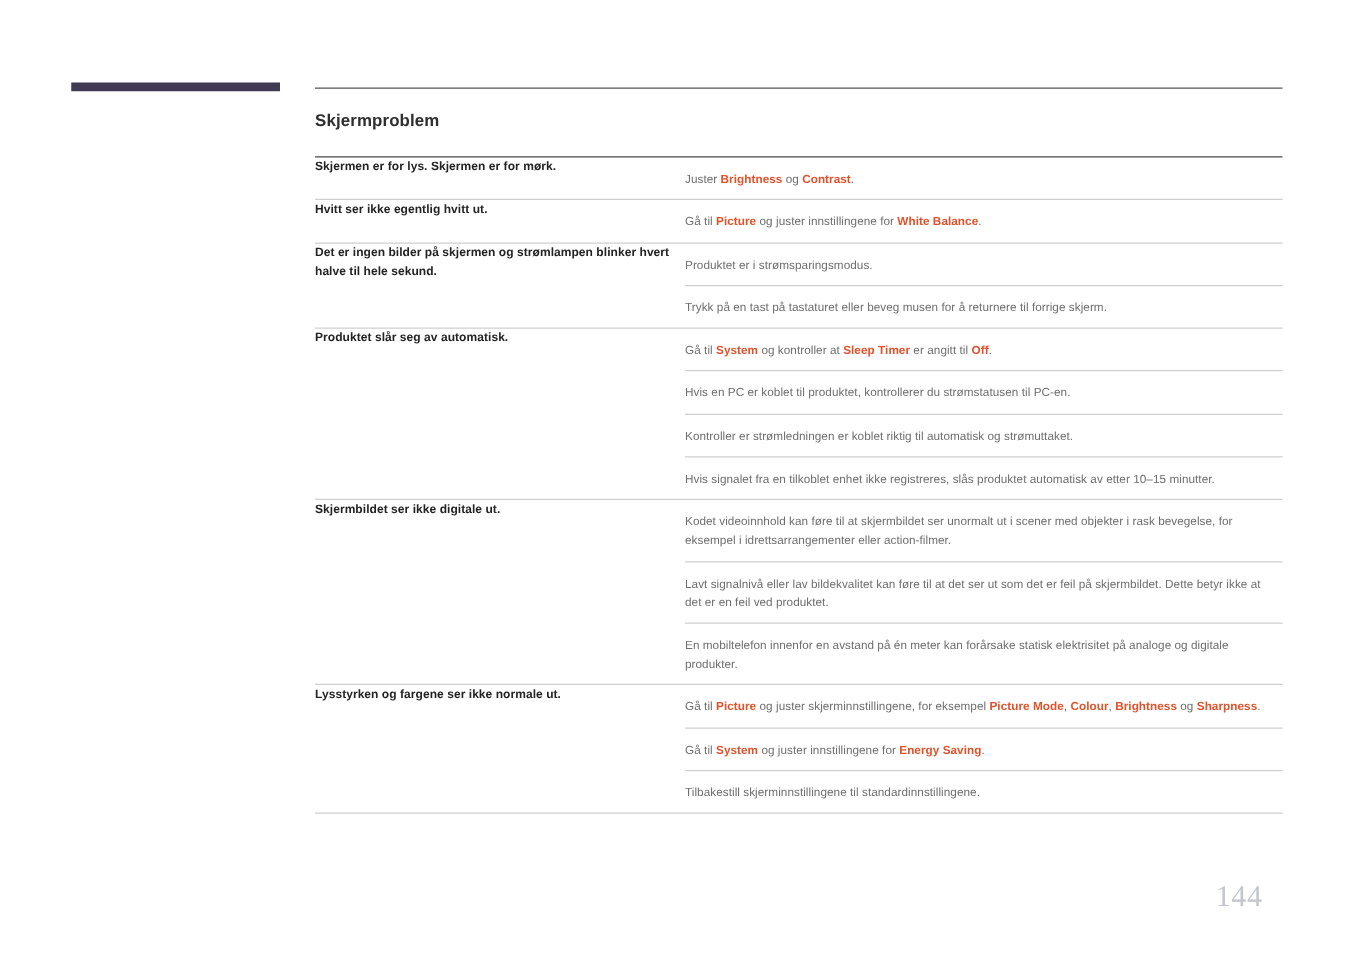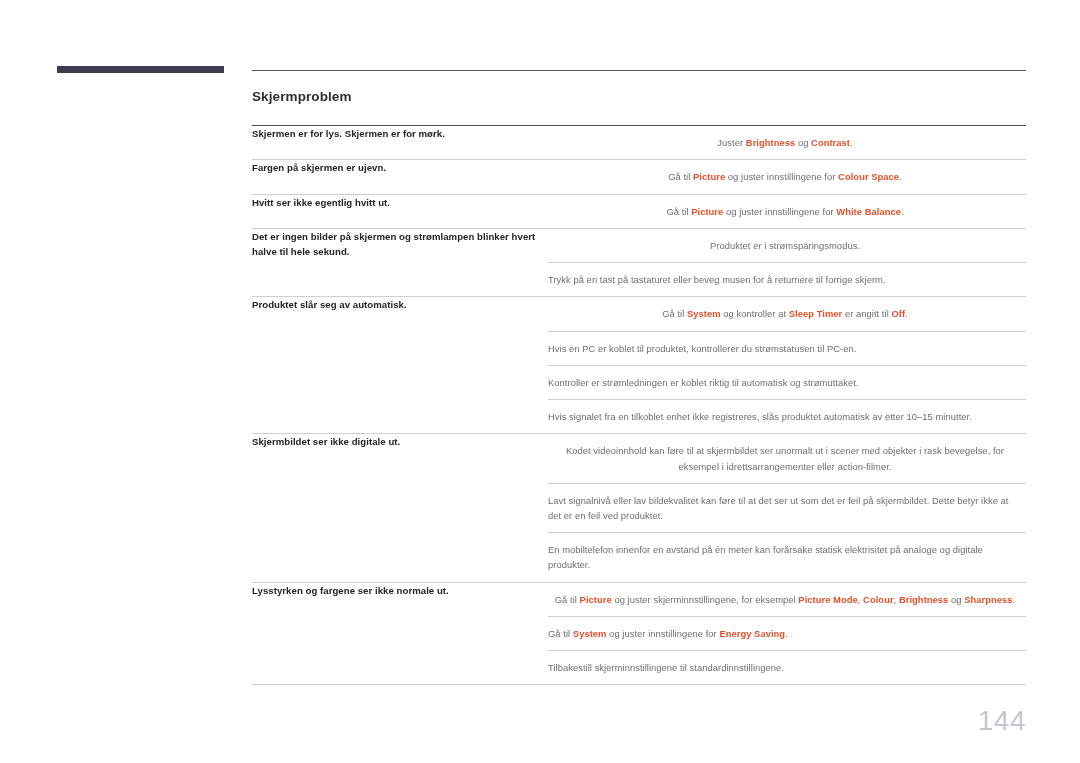--- a/index.html
+++ b/index.html
@@ -101,37 +101,37 @@
   .sol-item {
     font-size: 9.4px;
     color: #6e6e6e;
     line-height: 1.62;
     padding: 9px 4px 9px 0;
     border-top: 1px solid #cfcfcf;
     letter-spacing: 0.005em;
   }
   .sol-item:first-child {
     border-top: none;
-    text-align: center;
   }
 
   .hl {
     color: #e2522a;
     font-weight: bold;
   }
 
   
   .page-number {
     position: absolute;
-    right: 54px;
+    right: 70px;
     top: 705px;
-    font-size: 28px;
+    font-size: 24px;
     color: #c3c6cf;
     font-weight: normal;
     letter-spacing: 0.5px;
+    font-family: Liberation Serif, serif;
   }
 </style>
 </head>
 <body>
 
 <div class="page">
 
   <div class="deco-bar"></div>
 
   <div class="content">
@@ -148,28 +148,20 @@
       <tbody id="tbl-body">
           <tr class="first-row">
             <td class="prob">Skjermen er for lys. Skjermen er for mørk.</td>
             <td class="sol">
               <div class="sol-list">
                 <div class="sol-item"><span>Juster </span><span class="hl">Brightness</span><span> og </span><span class="hl">Contrast</span><span>.</span></div>
               </div>
             </td>
           </tr>
           <tr>
-            <td class="prob">Fargen på skjermen er ujevn.</td>
-            <td class="sol">
-              <div class="sol-list">
-                <div class="sol-item"><span>Gå til </span><span class="hl">Picture</span><span> og juster innstillingene for </span><span class="hl">Colour Space</span><span>.</span></div>
-              </div>
-            </td>
-          </tr>
-          <tr>
             <td class="prob">Hvitt ser ikke egentlig hvitt ut.</td>
             <td class="sol">
               <div class="sol-list">
                 <div class="sol-item"><span>Gå til </span><span class="hl">Picture</span><span> og juster innstillingene for </span><span class="hl">White Balance</span><span>.</span></div>
               </div>
             </td>
           </tr>
           <tr>
             <td class="prob">Det er ingen bilder på skjermen og strømlampen blinker hvert halve til hele sekund.</td>
             <td class="sol">

